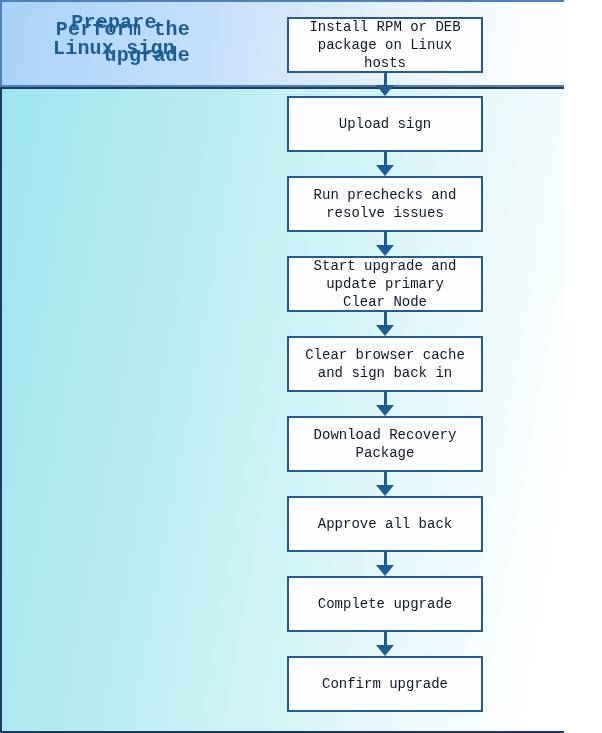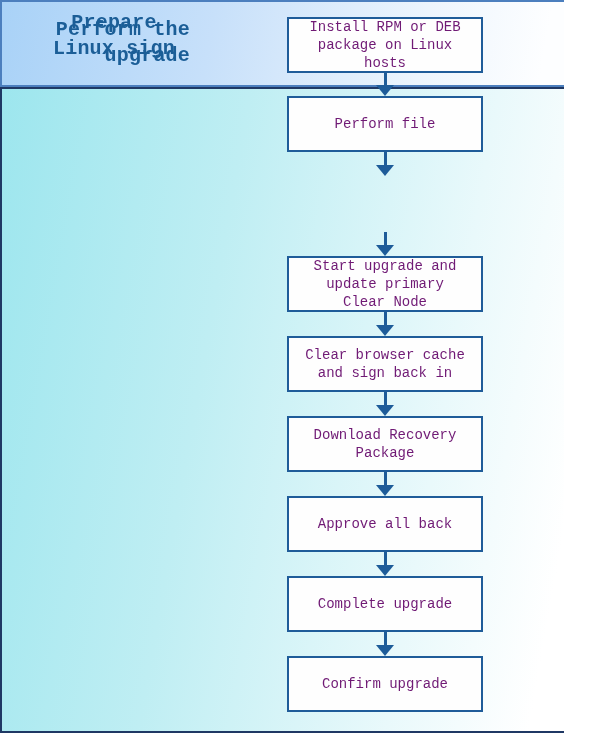--- a/index.html
+++ b/index.html
@@ -49,21 +49,21 @@
     align-items: center;
     justify-content: center;
     z-index: 3;
   }
   .step .label {
     display: block;
     max-width: 164px;
     text-align: center;
     font-size: 14px;
     line-height: 18px;
-    color: #701a75;
+    color: #0f172a;
   }
   
   .arrow {
     position: absolute;
     left: 376px;
     width: 18px;
     display: flex;
     flex-direction: column;
     align-items: center;
     z-index: 2;
@@ -92,21 +92,24 @@
   </div>
   <div class="band-title title-perform">
     <span class="line">Perform the</span>
     <span class="line">upgrade</span>
   </div>
 
   <div class="step" style="top:17px">
       <span class="label">Install RPM or DEB package on Linux hosts</span>
     </div>
   <div class="step" style="top:96px">
-      <span class="label">Perform file</span>
+      <span class="label">Upload sign</span>
+    </div>
+  <div class="step" style="top:176px">
+      <span class="label">Run prechecks and resolve issues</span>
     </div>
   <div class="step" style="top:256px">
       <span class="label">Start upgrade and update primary Clear Node</span>
     </div>
   <div class="step" style="top:416px">
       <span class="label">Download Recovery Package</span>
     </div>
   <div class="step" style="top:336px">
       <span class="label">Clear browser cache and sign back in</span>
     </div>

